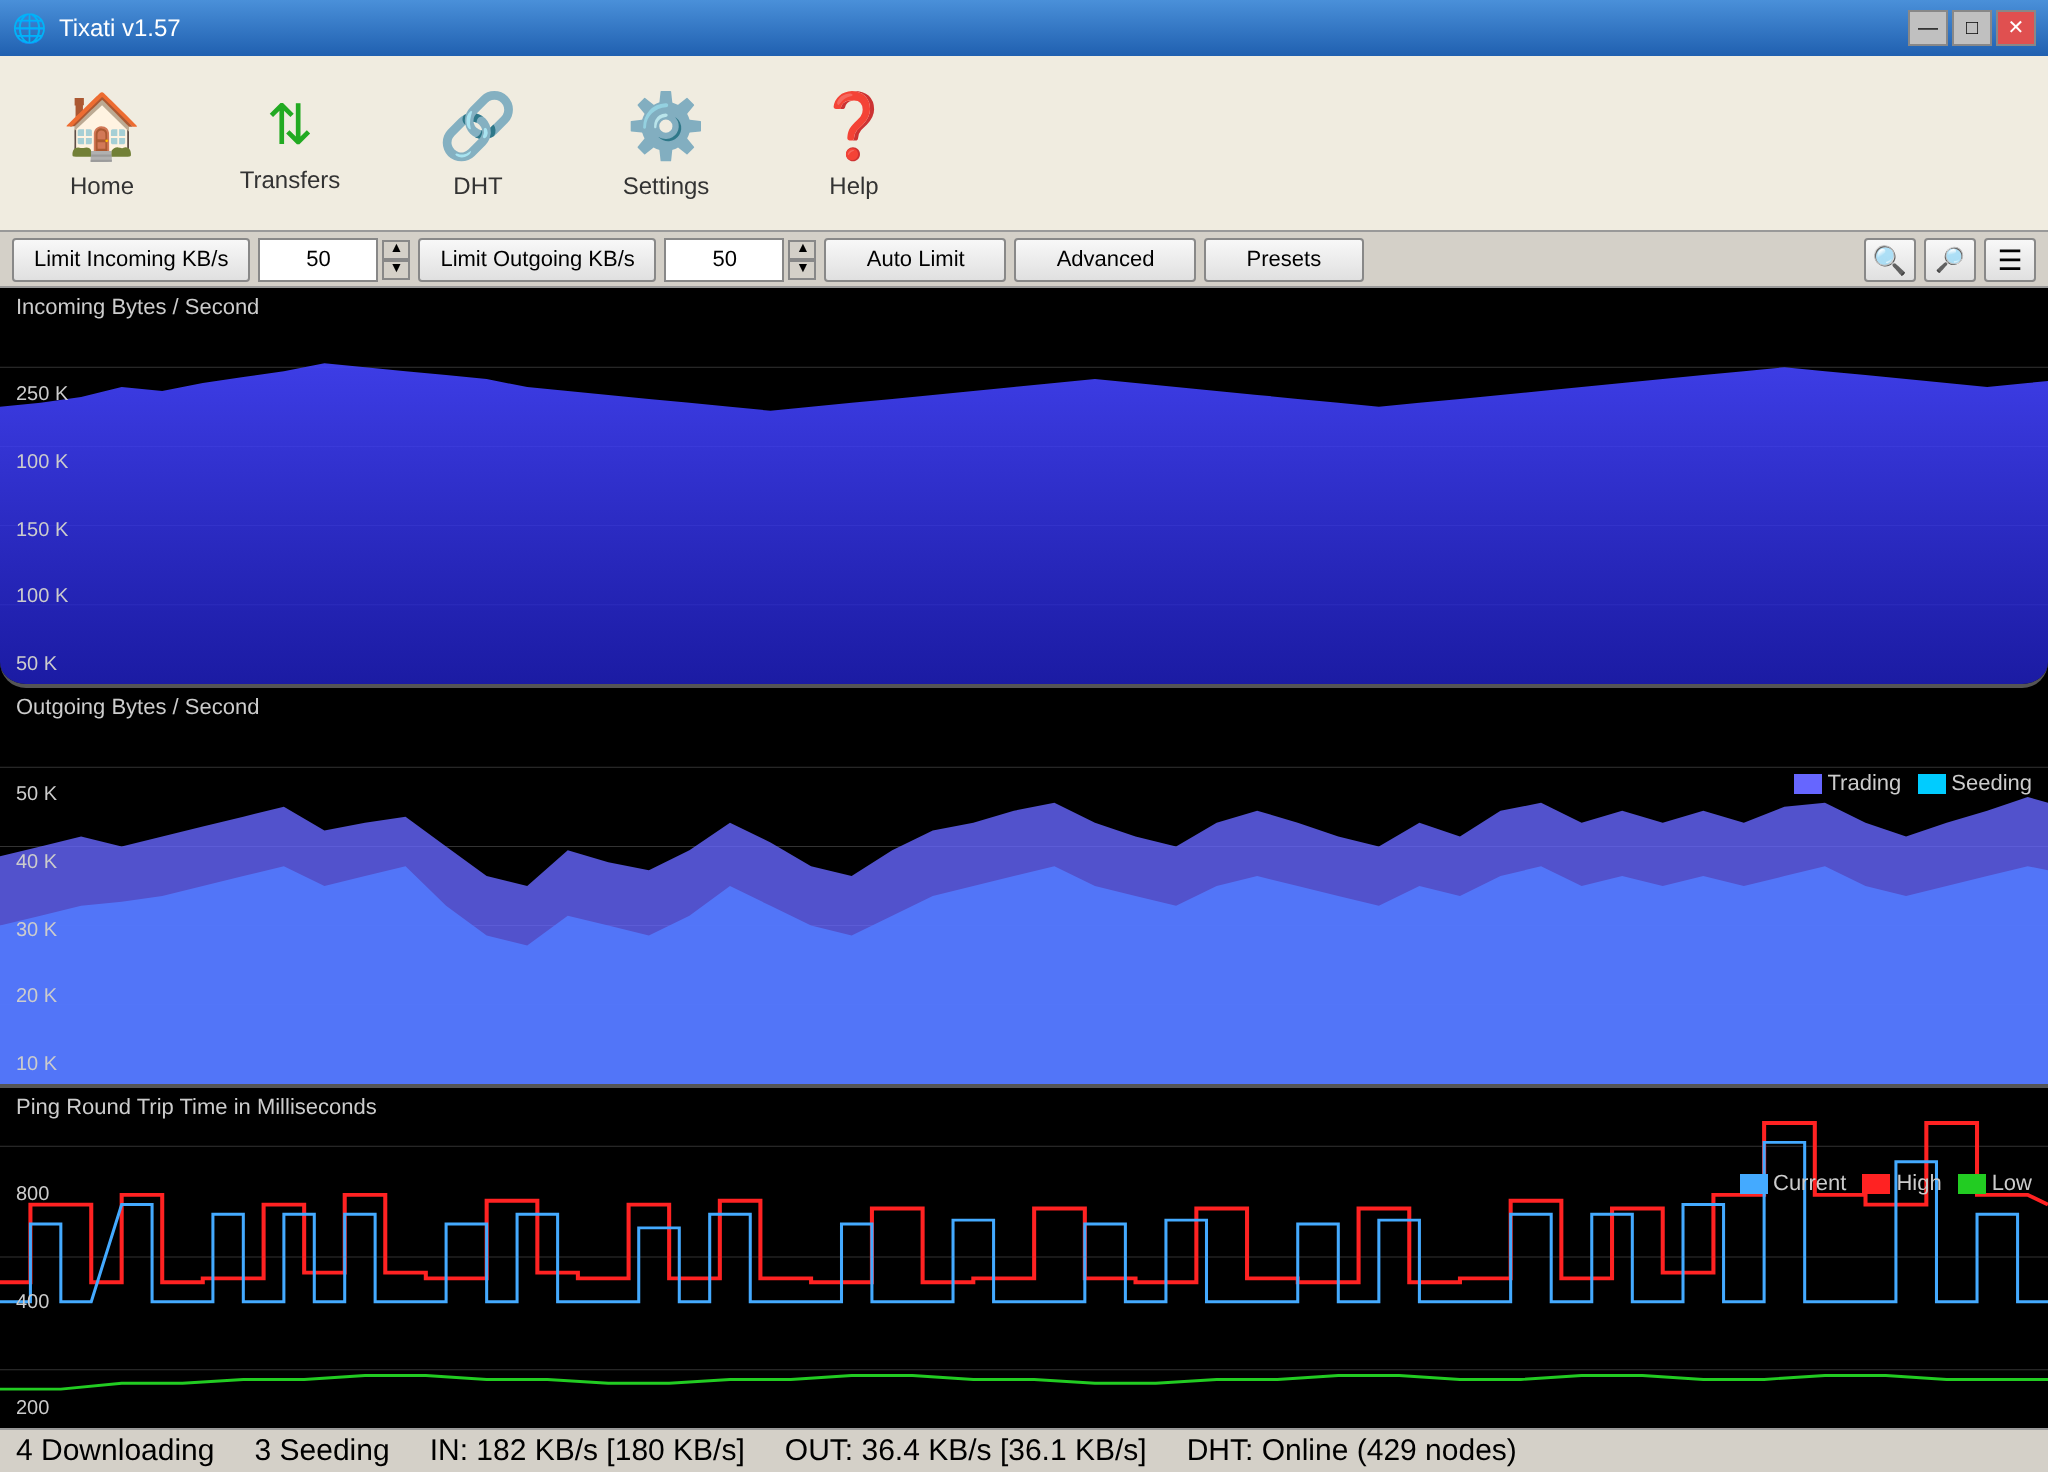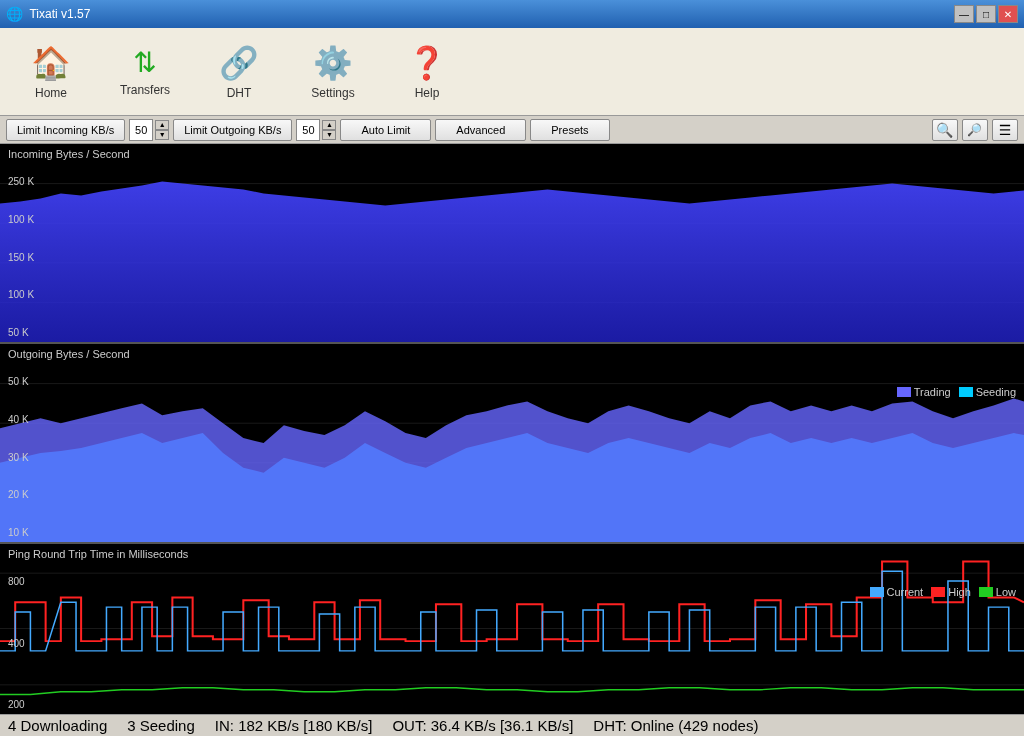--- a/index.html
+++ b/index.html
@@ -68,42 +68,42 @@
       background: linear-gradient(to bottom, #f8f8f8, #e0e0e0);
       border: 1px solid #888;
       padding: 2px 10px;
       cursor: pointer;
       font-size: 11px;
       height: 22px;
       border-radius: 2px;
     }
     .ctrl-input-group { display: flex; align-items: center; gap: 2px; }
     .ctrl-input {
-      width: 24px; height: 22px; border: 1px solid #888; text-align: center;
+      width: 60px; height: 22px; border: 1px solid #888; text-align: center;
       background: white; font-size: 11px;
     }
     .spin-btns { display: flex; flex-direction: column; }
     .spin-btn { width: 14px; height: 10px; background: #d4d0c8; border: 1px solid #888; font-size: 7px; cursor: pointer; display: flex; align-items: center; justify-content: center; line-height: 1; }
     .icon-btn { width: 26px; height: 22px; background: linear-gradient(to bottom, #f8f8f8, #e0e0e0); border: 1px solid #888; cursor: pointer; display: flex; align-items: center; justify-content: center; font-size: 14px; border-radius: 2px; }
     .chart-label {
       position: absolute;
       top: 4px; left: 8px;
       color: #ccc; font-size: 11px; z-index: 10;
     }
     .chart-legend {
       position: absolute;
       top: 4px; right: 8px;
       display: flex; gap: 8px;
       z-index: 10;
     }
     .legend-item { display: flex; align-items: center; gap: 3px; color: #ccc; font-size: 11px; margin-top: 38px; }
     .legend-color { width: 14px; height: 10px; display: inline-block; }
     .chart-yaxis {
       position: absolute;
-      left: 8px; top: 0; bottom: 0;
+      left: 8px; top: 16px; bottom: 0;
       display: flex; flex-direction: column; justify-content: space-between;
       padding: 32px 0 4px;
       z-index: 10;
     }
     .yaxis-label { color: #ccc; font-size: 10px; }
 
     
     .chart-svg { position: absolute; top: 0; left: 0; width: 100%; height: 100%; }
 
     
@@ -123,21 +123,21 @@
       display: flex;
       flex-direction: column;
       height: calc(736px - 28px - 88px - 28px - 22px);
       background: #000;
     }
 
     .chart-container {
       position: relative;
       overflow: hidden;
     }
-    .chart-container:nth-child(1) { height: 200px; border-bottom: 2px solid #555; }
+    .chart-container:nth-child(1) { height: 200px; border-bottom: 2px solid #555; border-radius: 13px; }
     .chart-container:nth-child(2) { height: 200px; border-bottom: 2px solid #555; }
     .chart-container:nth-child(3) { flex: 1; }
 
   </style>
 </head>
 <body>
 
 <div id="titlebar">
   <div class="title">
     <span class="title-icon">🌐</span>

